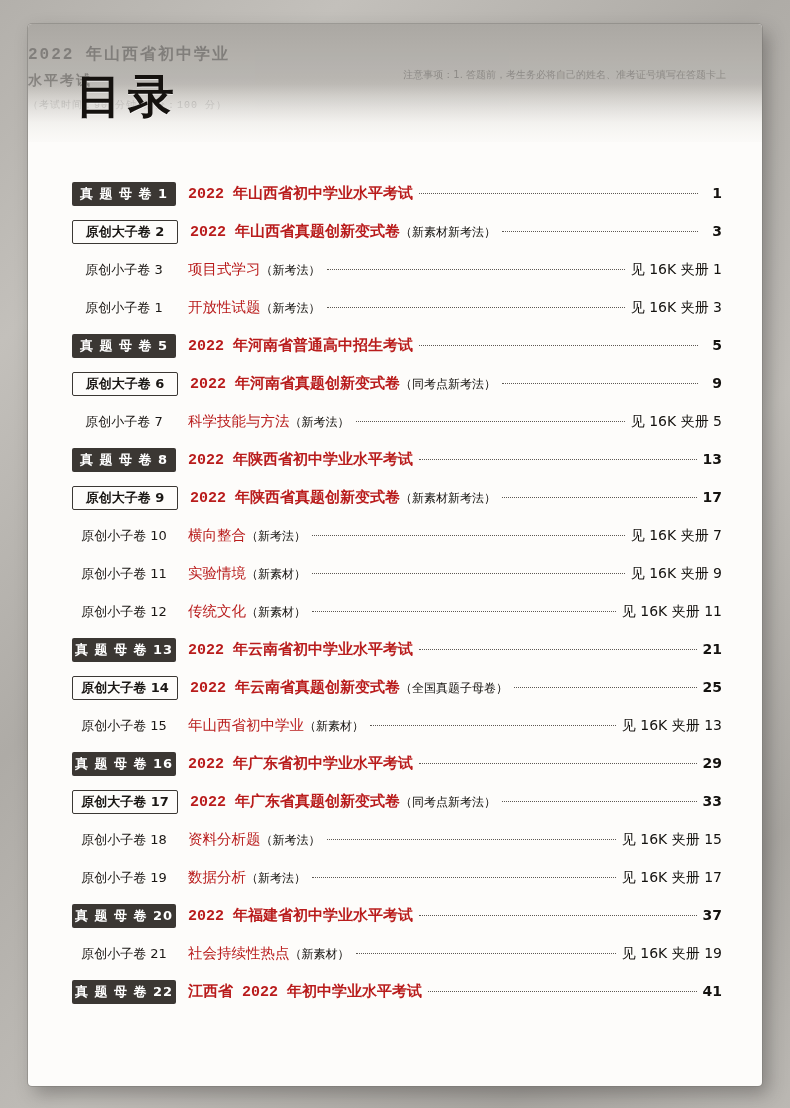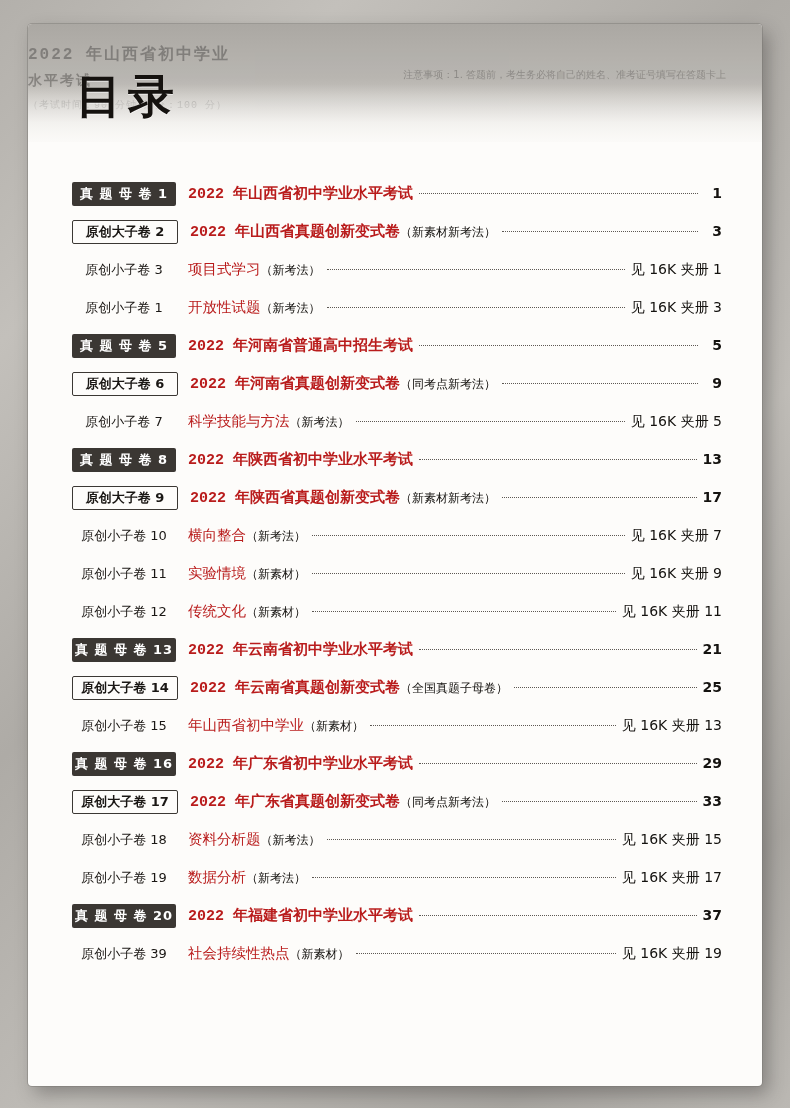--- a/index.html
+++ b/index.html
@@ -382,25 +382,33 @@
           </div>
           <div class="toc-row">
             <div class="tag mother">真 题 母 卷  20</div>
             <div class="entry">
               <span class="entry-text bold">2022 年福建省初中学业水平考试</span>
               <span class="dots"></span>
               <span class="pageno bold">37</span>
             </div>
           </div>
           <div class="toc-row">
-            <div class="tag small">原创小子卷  39</div>
+            <div class="tag small">原创小子卷  21</div>
             <div class="entry">
               <span class="entry-text">社会持续性热点</span>
               <span class="entry-sub">（新素材）</span>
               <span class="dots"></span>
               <span class="pageno long">见 16K 夹册 19</span>
+            </div>
+          </div>
+          <div class="toc-row">
+            <div class="tag mother">真 题 母 卷  22</div>
+            <div class="entry">
+              <span class="entry-text bold">江西省 2022 年初中学业水平考试</span>
+              <span class="dots"></span>
+              <span class="pageno bold">41</span>
             </div>
           </div>
         </div>
 
     </div>
   </div>
 </div>
 
 </body></html>

